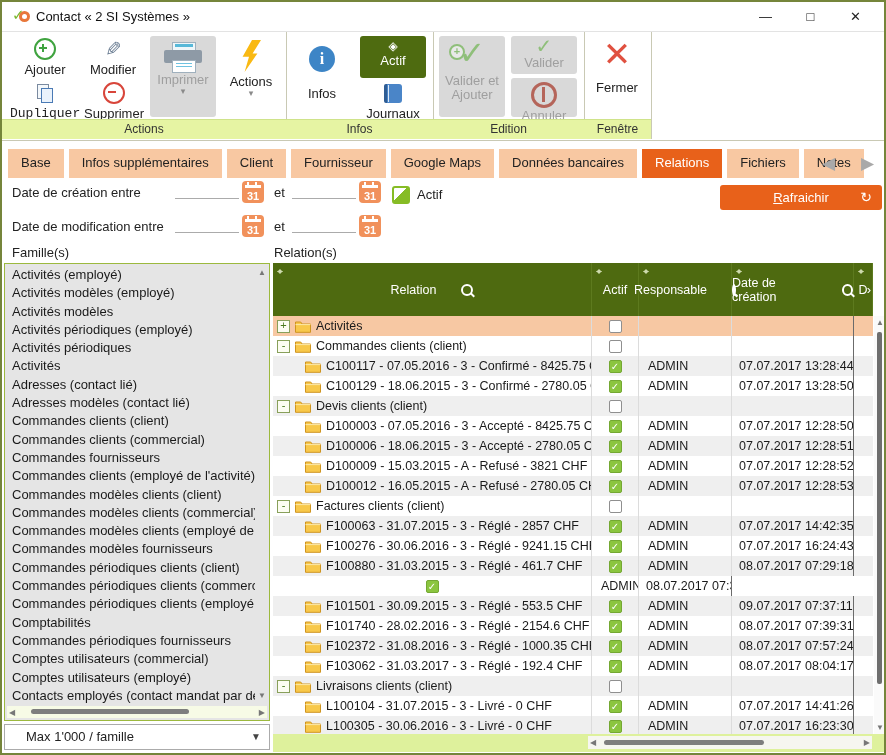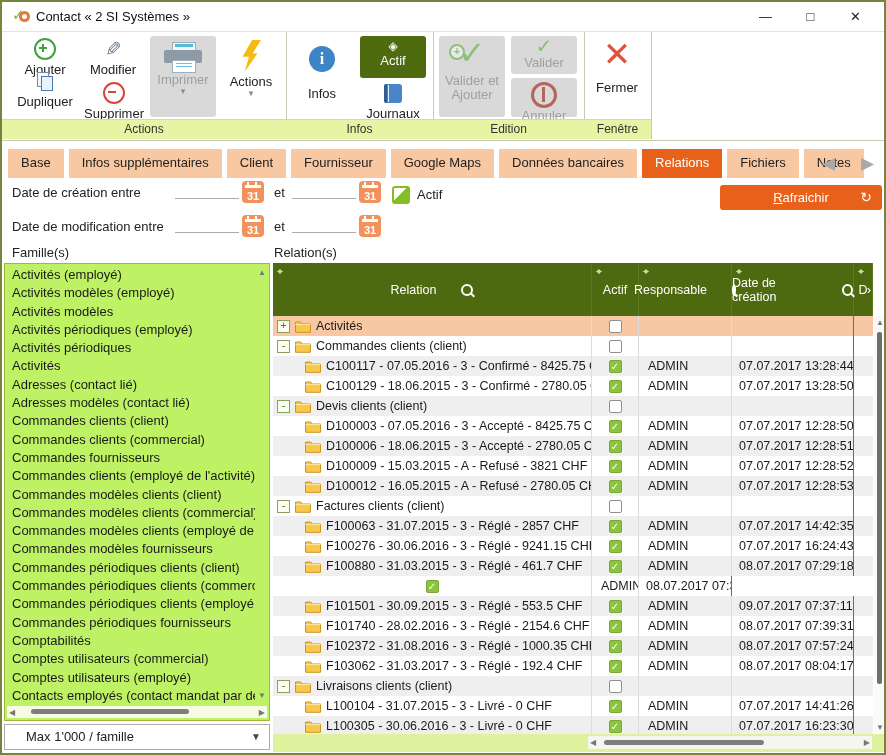--- a/index.html
+++ b/index.html
@@ -70,21 +70,21 @@
   .cal i{position:absolute;top:1px;left:5px;width:2px;height:4px;background:#fff;box-shadow:8px 0 0 #fff;}
   .etl{position:absolute;}
   .tri-check{position:absolute;left:390px;top:6px;width:14px;height:14px;border:2px solid #86bc25;border-radius:3px;background:linear-gradient(135deg,#fff 46%,#86bc25 46%);cursor:default;}
   .actif-lbl{position:absolute;left:415px;top:7px;}
   .refresh-btn{position:absolute;right:2px;top:5px;width:162px;height:25px;background:#e8611a;border-radius:3px;color:#fff;font-size:13px;text-align:center;line-height:25px;cursor:default;}
   .refresh-btn .fl{text-decoration:underline;}
   .refresh-btn .rot{position:absolute;right:10px;top:0;font-size:14px;}
   
   .sec-label{position:absolute;top:243px;font-size:13px;color:#222;}
   
-  .family-list{position:absolute;left:2px;top:261px;width:266px;height:458px;background:#bef264;border:1px solid #9cb93e;box-sizing:border-box;}
+  .family-list{position:absolute;left:2px;top:261px;width:266px;height:458px;background:#e5e5e5;border:1px solid #9cb93e;box-sizing:border-box;}
   .family-items{position:absolute;left:1px;right:14px;top:2px;bottom:15px;overflow:hidden;}
   .fam-item{font-size:13px;color:#1a1a1a;line-height:18.3px;padding-left:6px;white-space:nowrap;overflow:hidden;cursor:default;}
   .fam-vup{position:absolute;right:3px;top:4px;font-size:8px;color:#777;}
   .fam-vdn{position:absolute;right:3px;bottom:20px;font-size:8px;color:#777;}
   .fam-hscroll{position:absolute;left:2px;right:2px;bottom:2px;height:12px;background:#f7fbe6;}
   .fam-hscroll .la{position:absolute;left:2px;top:2px;font-size:8px;color:#777;}
   .fam-hscroll .ra{position:absolute;right:2px;top:2px;font-size:8px;color:#777;}
   .fam-hscroll .thumb{position:absolute;left:24px;top:3px;width:158px;height:5px;background:#7e7e7e;border-radius:3px;}
   .max-select{position:absolute;left:2px;top:722px;width:266px;height:26px;background:#fff;border:1px solid #ababab;box-sizing:border-box;font-size:13px;color:#222;line-height:24px;padding-left:21px;cursor:default;}
   .max-select .dd{position:absolute;right:8px;top:0;font-size:10px;color:#444;}
@@ -152,21 +152,21 @@
             <span class="plus-circle"></span>
           </div>
         <span class="lbl">Ajouter</span>
       </div>
       <div class="sbtn" style="left:80px;top:6px;width:62px;">
         <div class="icon-cell">
             <span class="pencil">✎</span>
           </div>
         <span class="lbl">Modifier</span>
       </div>
-      <div class="sbtn" style="left:8px;top:38px;width:70px;">
+      <div class="sbtn" style="left:8px;top:50px;width:70px;font-family:Liberation Mono, monospace;">
         <div class="icon-cell">
             <span class="copy-ic"></span>
           </div>
         <span class="lbl">Dupliquer</span>
       </div>
       <div class="sbtn" style="left:78px;top:50px;width:68px;">
         <div class="icon-cell">
             <span class="minus-circle"></span>
           </div>
         <span class="lbl">Supprimer</span>
@@ -300,22 +300,22 @@
         <div class="fam-item">Commandes clients (commercial)</div>
         <div class="fam-item">Commandes fournisseurs</div>
         <div class="fam-item">Commandes clients (employé de l'activité)</div>
         <div class="fam-item">Commandes modèles clients (client)</div>
         <div class="fam-item">Commandes modèles clients (commercial)</div>
         <div class="fam-item">Commandes modèles clients (employé de l'a...</div>
         <div class="fam-item">Commandes modèles fournisseurs</div>
         <div class="fam-item">Commandes périodiques clients (client)</div>
         <div class="fam-item">Commandes périodiques clients (commercial)</div>
         <div class="fam-item">Commandes périodiques clients (employé de...</div>
+        <div class="fam-item">Comptabilités</div>
         <div class="fam-item">Commandes périodiques fournisseurs</div>
-        <div class="fam-item">Comptabilités</div>
         <div class="fam-item">Comptes utilisateurs (commercial)</div>
         <div class="fam-item">Comptes utilisateurs (employé)</div>
         <div class="fam-item">Contacts employés (contact mandat par déf...</div>
       </div>
     <span class="fam-vup">▲</span>
     <span class="fam-vdn">▼</span>
     <div class="fam-hscroll">
       <span class="la">◀</span>
       <span class="ra">▶</span>
       <span class="thumb"></span>

